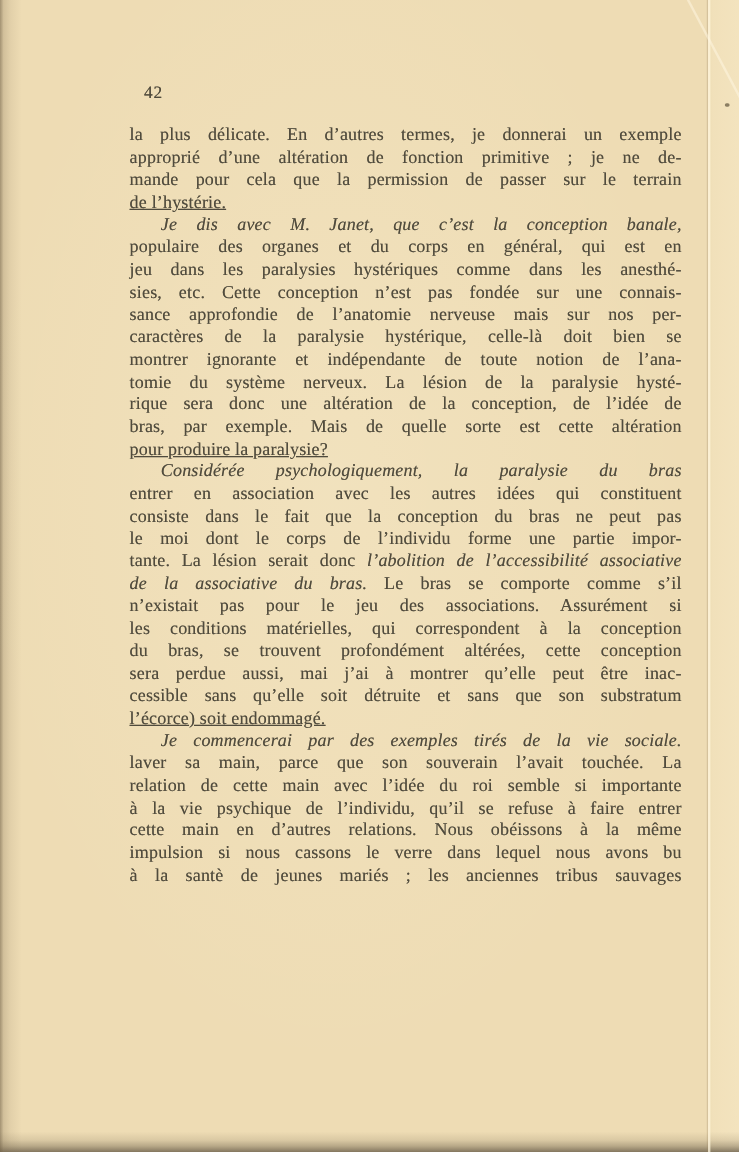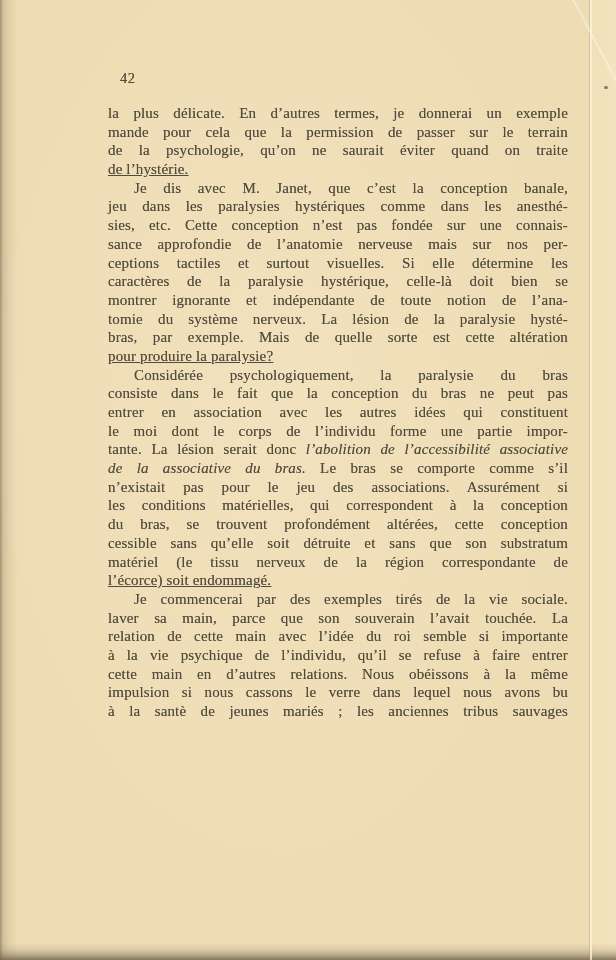--- a/index.html
+++ b/index.html
@@ -40,57 +40,58 @@
   }
   .pagetext {
     position: absolute; left: 108px; top: 104px; width: 460px;
     font-size: 15px; line-height: 18.7px;
     color: #504b3d;
     letter-spacing: 0.15px;
     text-shadow: 0 0 0.5px rgba(82,76,60,0.6);
   }
   .line { text-align: justify; text-align-last: justify; height: 18.7px; }
   .line.noj { text-align-last: left; text-decoration: underline; }
-  .line.ind { text-indent: 26px; }
+  .line.ind { text-indent: 26px; font-style: italic; }
   .line i { font-style: italic; }
 </style>
 </head>
 <body>
 
 <div class="paper">
   <div class="crease-v"></div>
   <div class="crease-d"></div>
   <div class="speck"></div>
   <div class="folio">42</div>
   <div class="pagetext">
       <div class="line"><span>la plus délicate. En d’autres termes, je donnerai un exemple</span></div>
+      <div class="line"><span>approprié d’une altération de fonction primitive ; je ne de-</span></div>
       <div class="line"><span>mande pour cela que la permission de passer sur le terrain</span></div>
-      <div class="line"><span>de la psychologie, qu’on ne saurait éviter quand on traite</span></div>
       <div class="line noj"><span>de l’hystérie.</span></div>
       <div class="line ind"><span>Je dis avec M. Janet, que c’est la conception banale,</span></div>
+      <div class="line"><span>populaire des organes et du corps en général, qui est en</span></div>
       <div class="line"><span>jeu dans les paralysies hystériques comme dans les anesthé-</span></div>
       <div class="line"><span>sies, etc. Cette conception n’est pas fondée sur une connais-</span></div>
       <div class="line"><span>sance approfondie de l’anatomie nerveuse mais sur nos per-</span></div>
-      <div class="line"><span>ceptions tactiles et surtout visuelles. Si elle détermine les</span></div>
       <div class="line"><span>caractères de la paralysie hystérique, celle-là doit bien se</span></div>
       <div class="line"><span>montrer ignorante et indépendante de toute notion de l’ana-</span></div>
       <div class="line"><span>tomie du système nerveux. La lésion de la paralysie hysté-</span></div>
+      <div class="line"><span>rique sera donc une altération de la conception, de l’idée de</span></div>
       <div class="line"><span>bras, par exemple. Mais de quelle sorte est cette altération</span></div>
       <div class="line noj"><span>pour produire la paralysie?</span></div>
       <div class="line ind"><span>Considérée psychologiquement, la paralysie du bras</span></div>
+      <div class="line"><span>entrer en association avec les autres idées qui constituent</span></div>
       <div class="line"><span>consiste dans le fait que la conception du bras ne peut pas</span></div>
-      <div class="line"><span>entrer en association avec les autres idées qui constituent</span></div>
       <div class="line"><span>le moi dont le corps de l’individu forme une partie impor-</span></div>
       <div class="line"><span>tante. La lésion serait donc </span><i>l’abolition de l’accessibilité associative</i></div>
       <div class="line"><i>de la associative du bras.</i><span> Le bras se comporte comme s’il</span></div>
       <div class="line"><span>n’existait pas pour le jeu des associations. Assurément si</span></div>
       <div class="line"><span>les conditions matérielles, qui correspondent à la conception</span></div>
       <div class="line"><span>du bras, se trouvent profondément altérées, cette conception</span></div>
+      <div class="line"><span>sera perdue aussi, mai j’ai à montrer qu’elle peut être inac-</span></div>
       <div class="line"><span>cessible sans qu’elle soit détruite et sans que son substratum</span></div>
-      <div class="line"><span>matériel (le tissu nerveux de la région correspondante de</span></div>
       <div class="line noj"><span>l’écorce) soit endommagé.</span></div>
       <div class="line ind"><span>Je commencerai par des exemples tirés de la vie sociale.</span></div>
       <div class="line"><span>laver sa main, parce que son souverain l’avait touchée. La</span></div>
       <div class="line"><span>relation de cette main avec l’idée du roi semble si importante</span></div>
       <div class="line"><span>à la vie psychique de l’individu, qu’il se refuse à faire entrer</span></div>
       <div class="line"><span>cette main en d’autres relations. Nous obéissons à la même</span></div>
       <div class="line"><span>impulsion si nous cassons le verre dans lequel nous avons bu</span></div>
       <div class="line"><span>à la santè de jeunes mariés ; les anciennes tribus sauvages</span></div>
     </div>
 </div>

